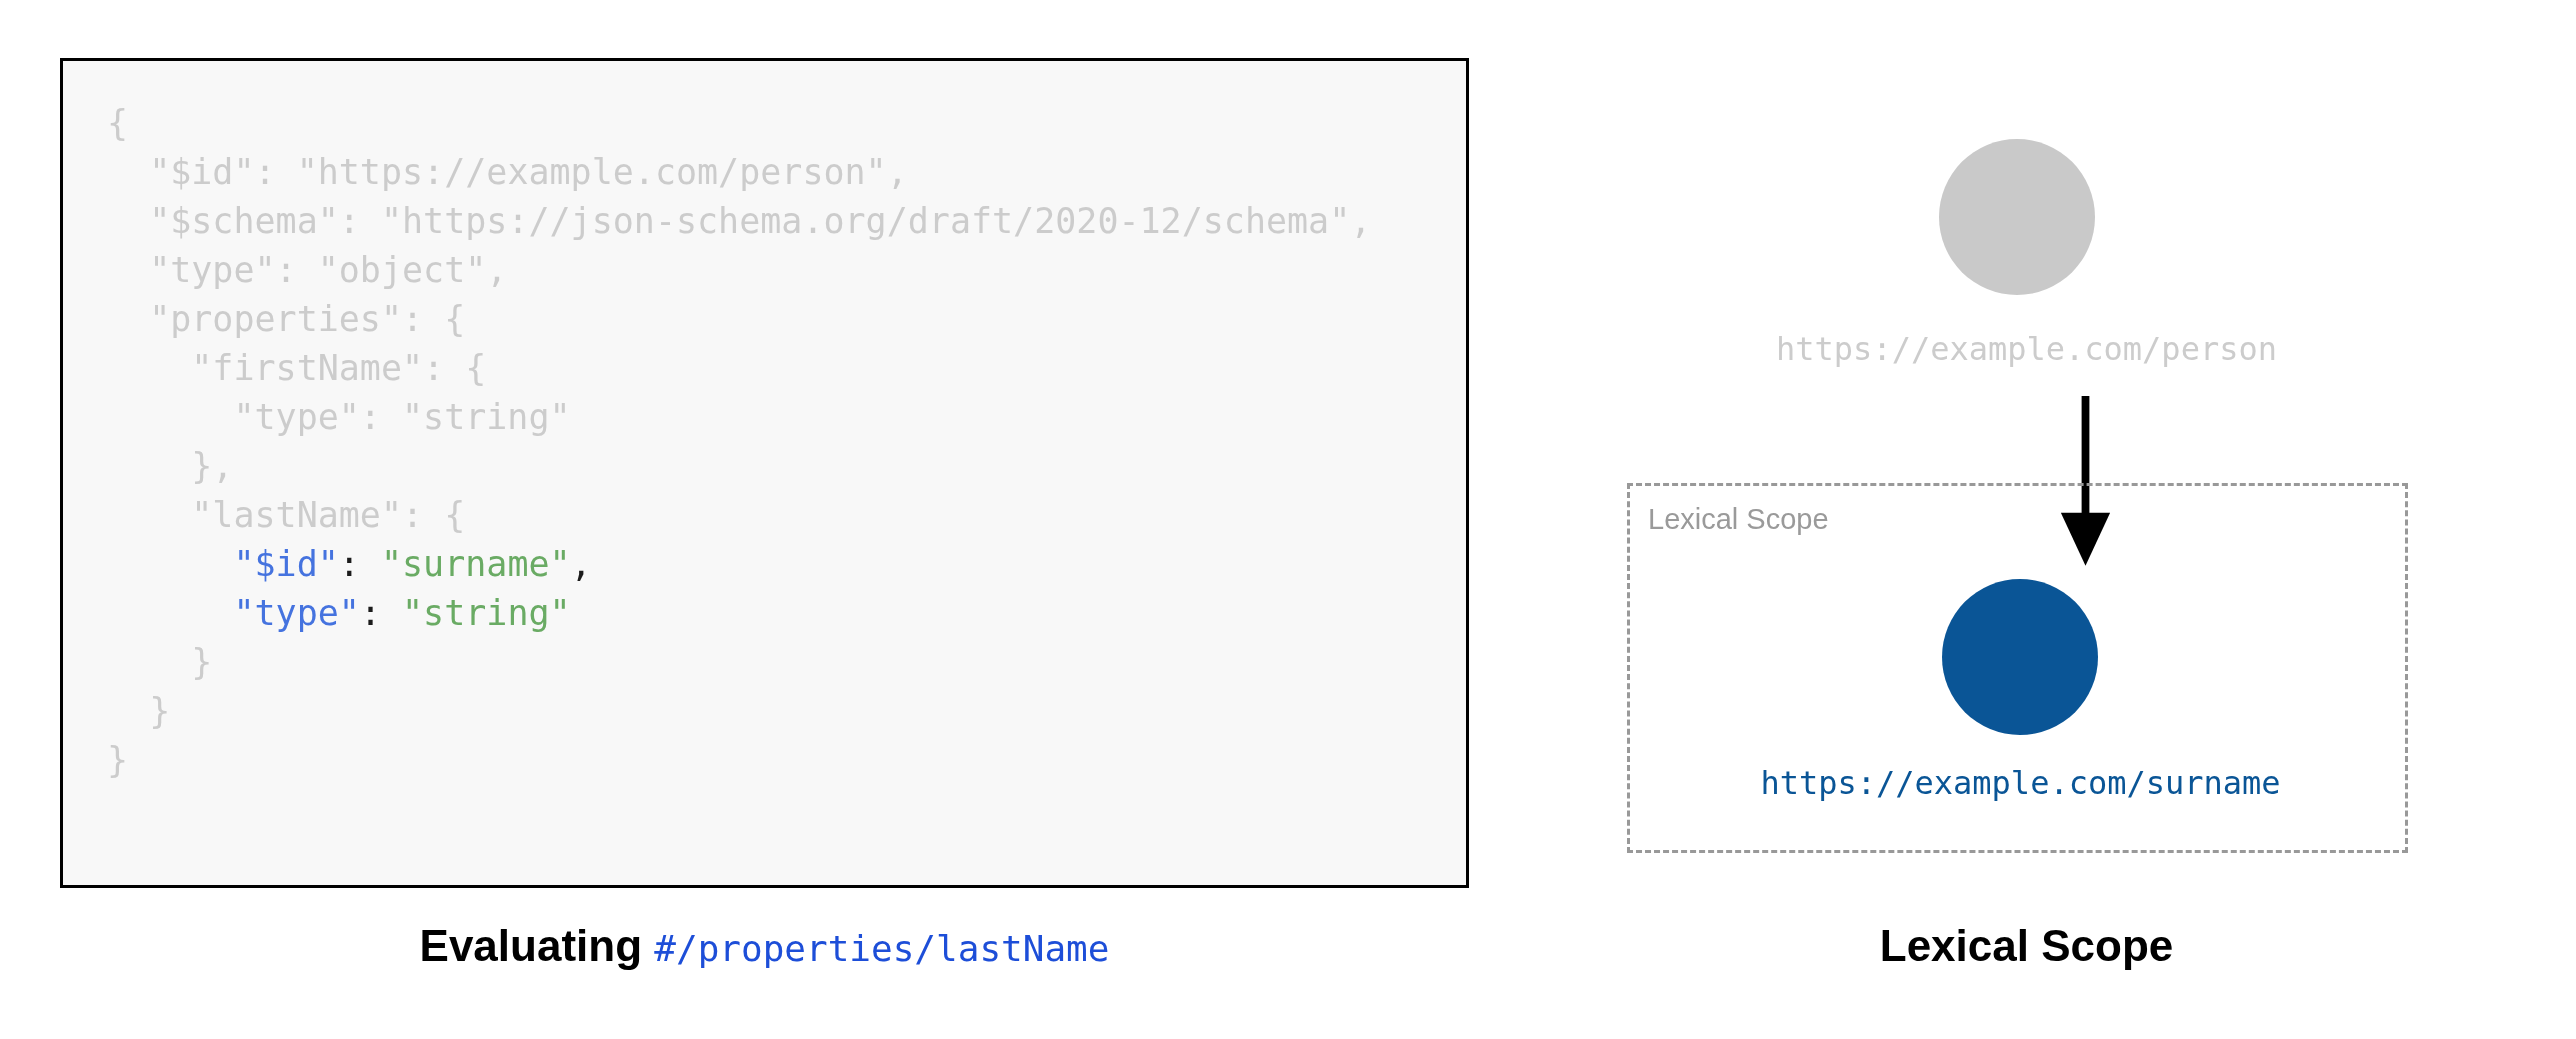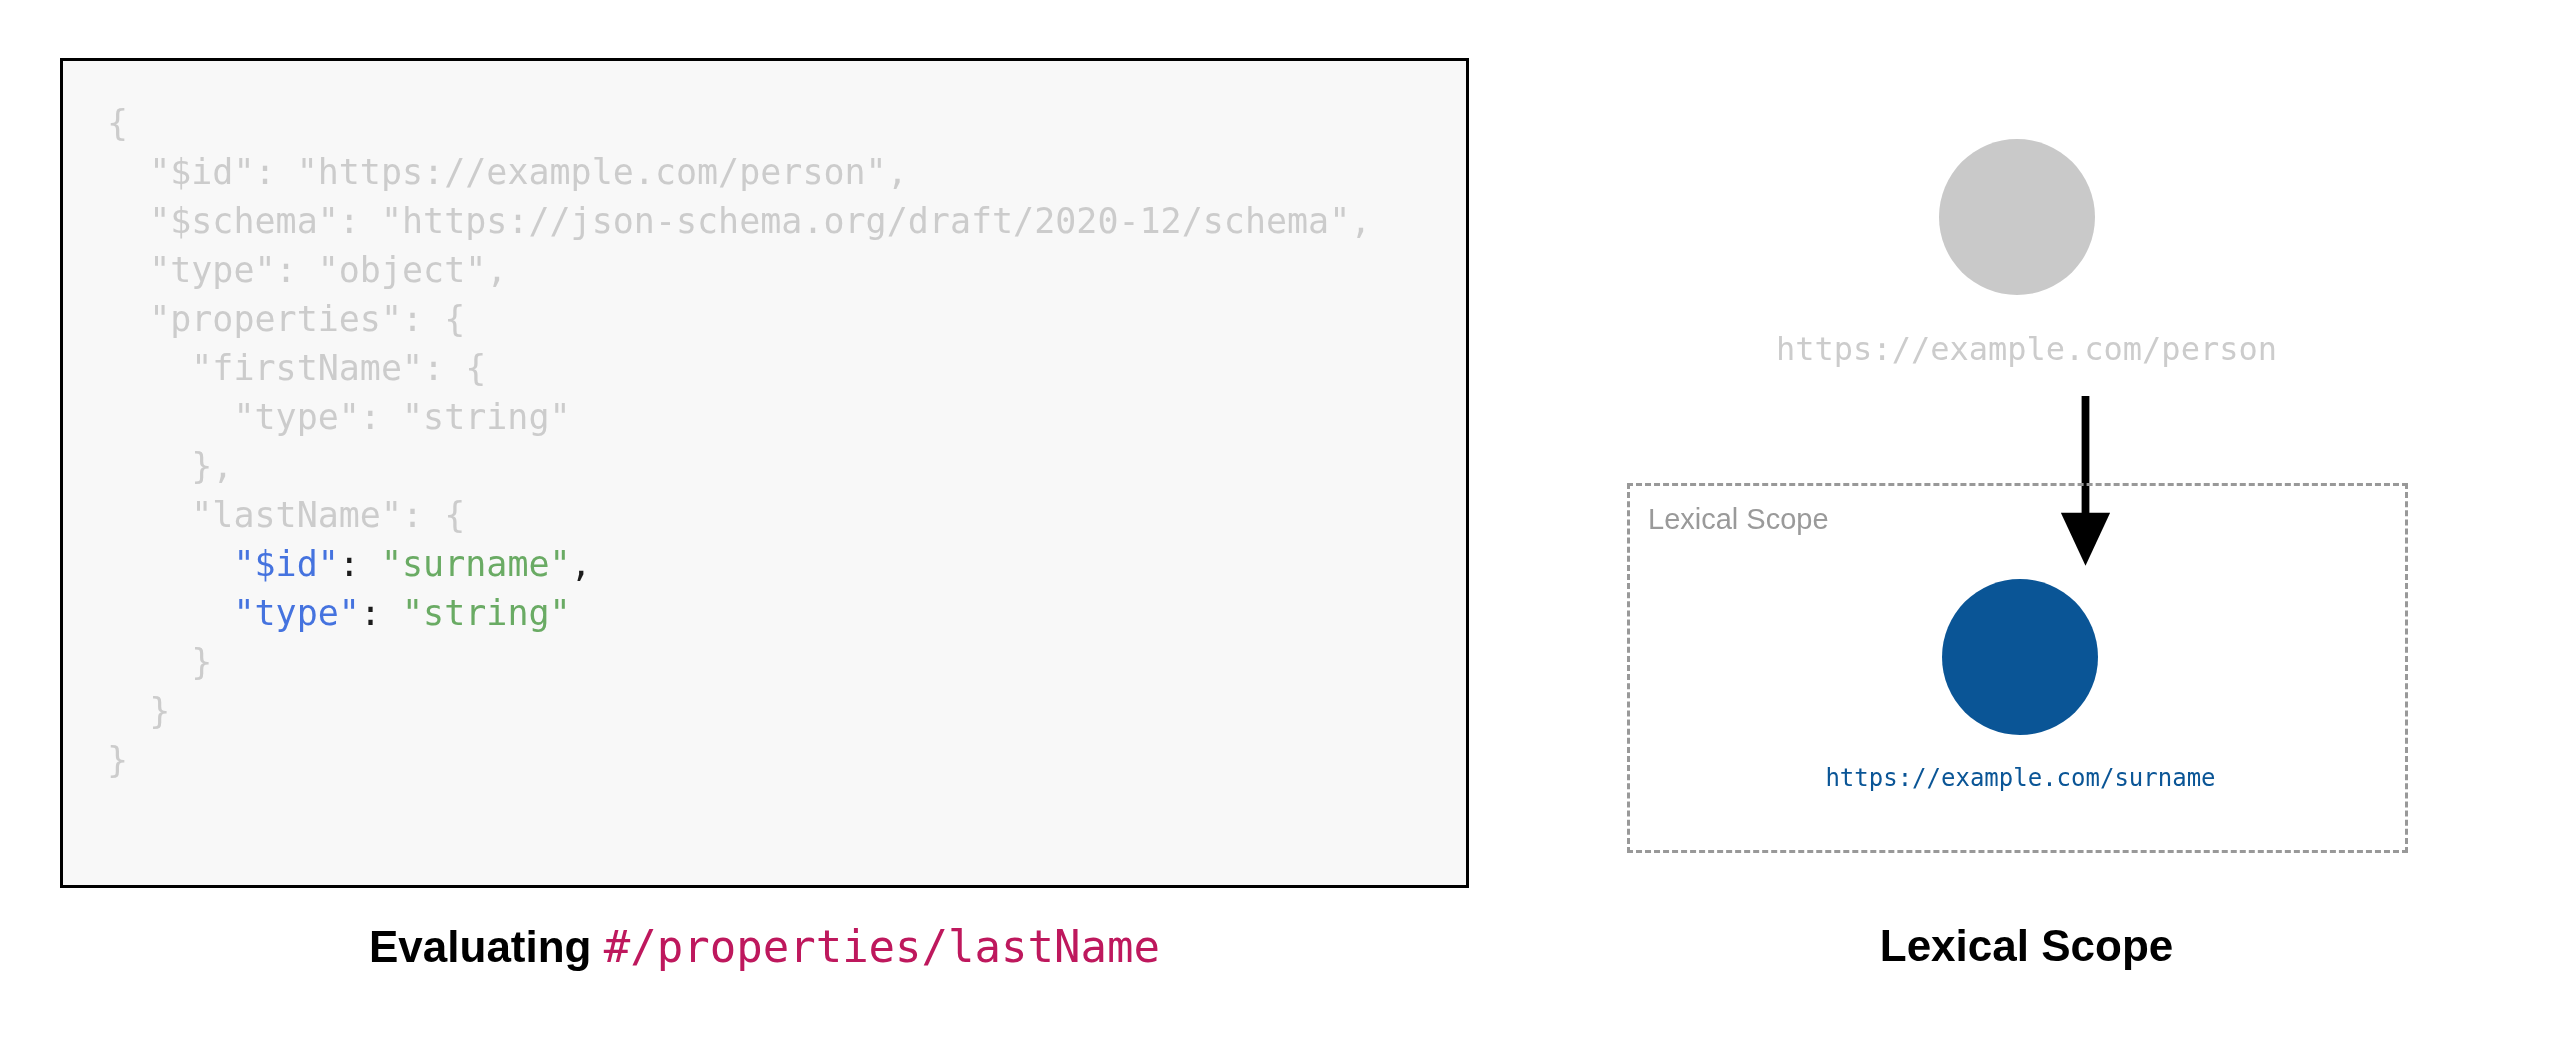--- a/index.html
+++ b/index.html
@@ -59,22 +59,22 @@
     white-space: nowrap;
   }
   .cap-bold {
     font-family: "Liberation Sans", sans-serif;
     font-weight: bold;
     font-size: 44px;
     color: #000000;
   }
   .cap-mono {
     font-family: "DejaVu Sans Mono", "Liberation Mono", monospace;
-    font-size: 44px;
-    color: #be185d;
+    font-size: 36px;
+    color: #1d4ed8;
   }
 
   
   #right-panel {
     position: absolute;
     left: 1546px;
     top: 58px;
     width: 961px;
     height: 830px;
   }
@@ -139,21 +139,21 @@
     border-radius: 50%;
     background: #0a5596;
   }
   #node-surname-label {
     position: absolute;
     left: 0;
     top: 278px;
     width: 781px;
     text-align: center;
     font-family: "DejaVu Sans Mono", "Liberation Mono", monospace;
-    font-size: 24px;
+    font-size: 32px;
     color: #0a5596;
     white-space: nowrap;
   }
 
   
   #right-caption {
     position: absolute;
     left: 1546px;
     top: 921px;
     width: 961px;

